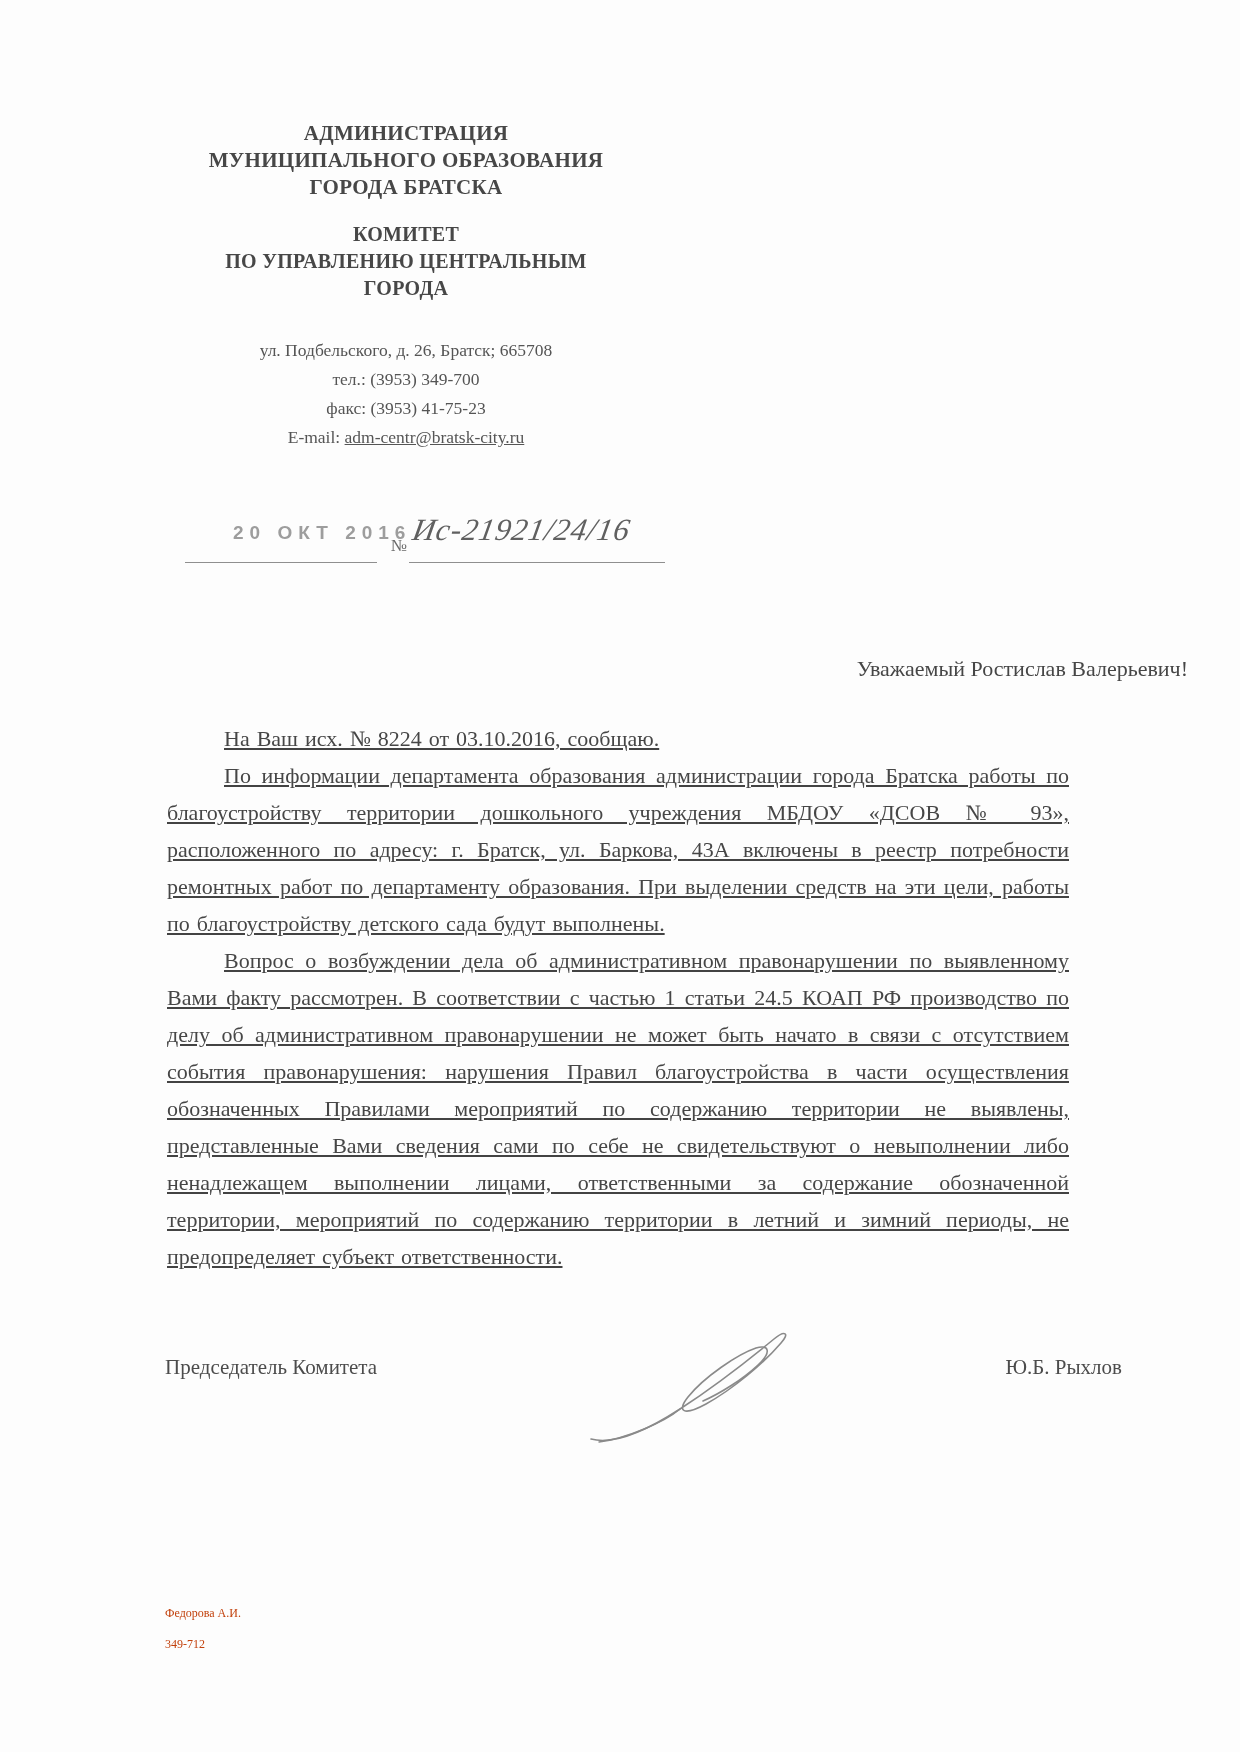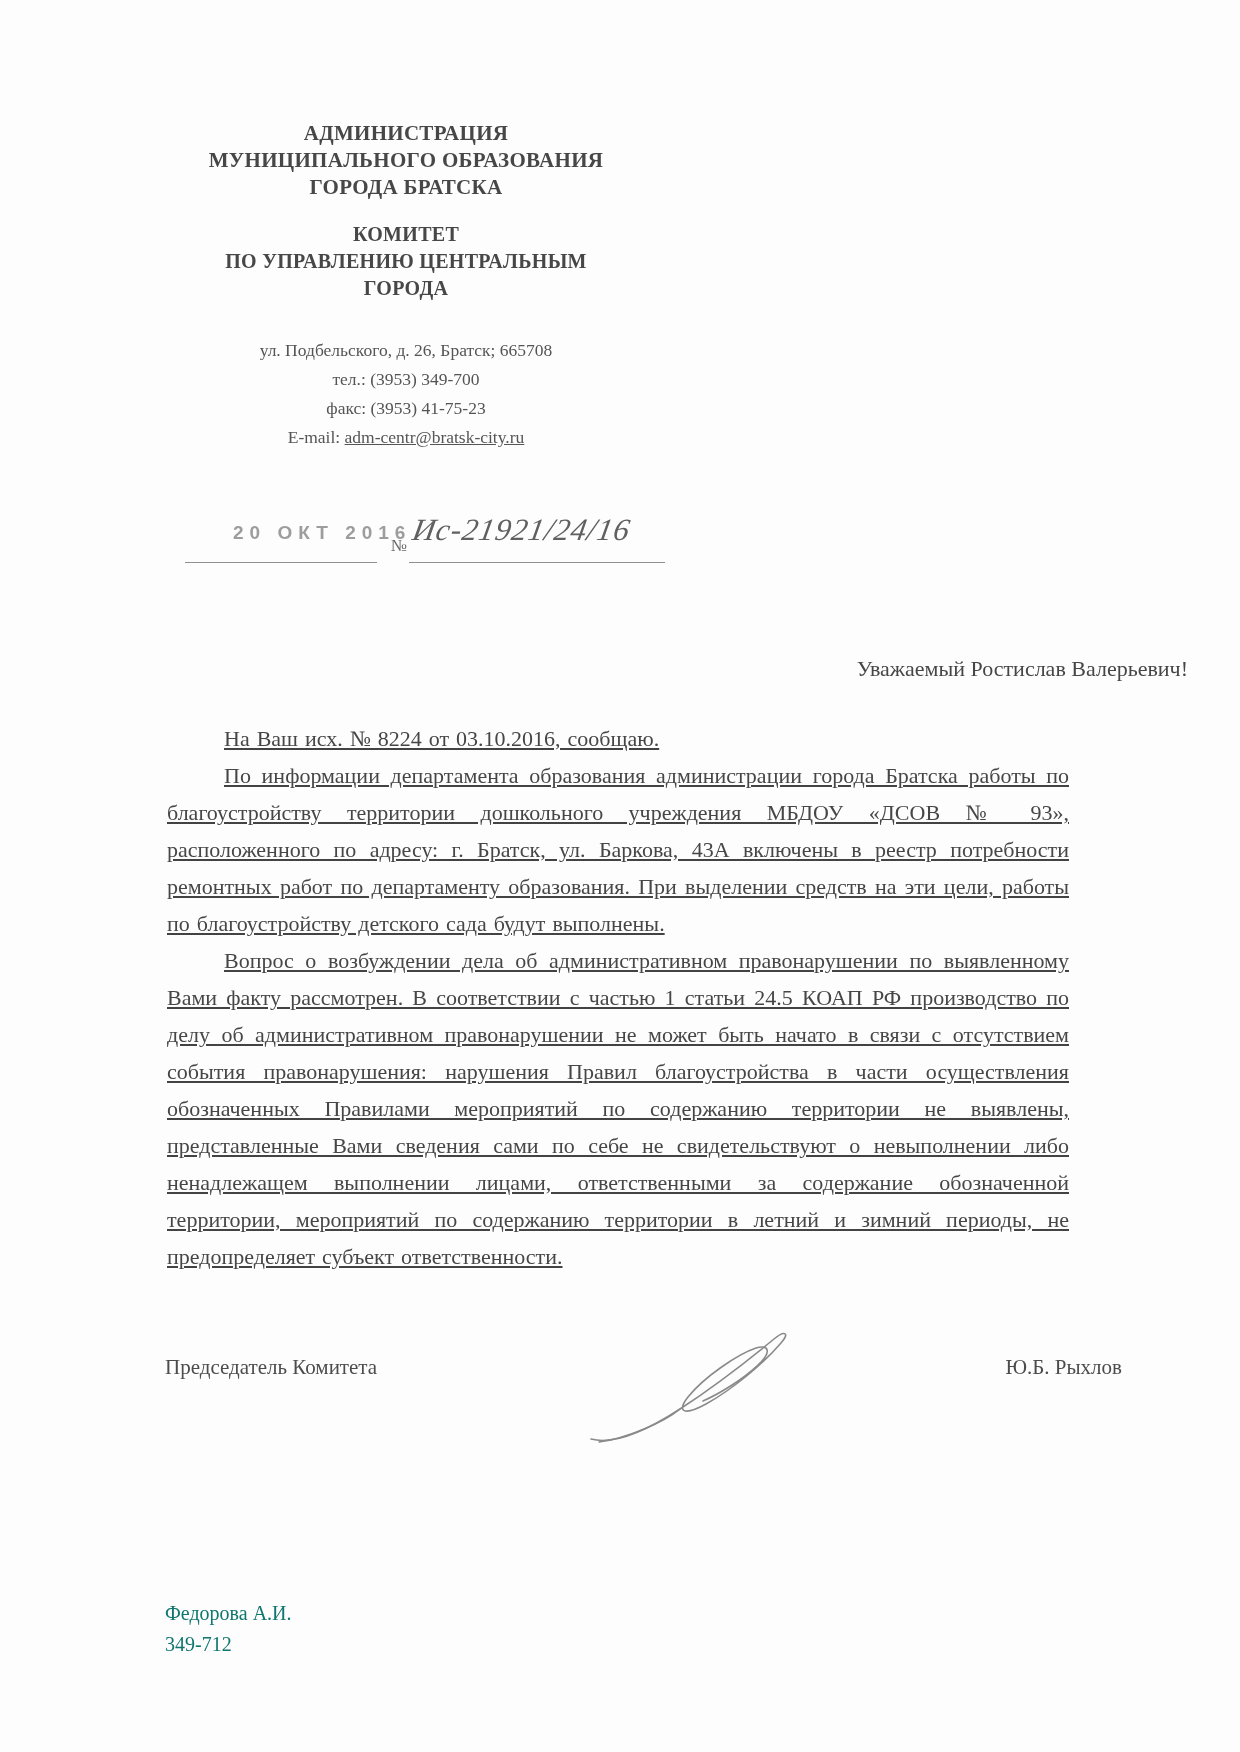--- a/index.html
+++ b/index.html
@@ -50,21 +50,21 @@
     margin:0;font-size:22px;line-height:37px;
     text-align:justify;text-align-last:left;
     text-indent:57px;color:#464646;word-spacing:1.5px;
   }
   
   .sign-row{position:absolute;left:165px;top:1345px;width:957px;height:120px;font-size:21px;color:#4c4c4c;}
   .sign-position{position:absolute;left:0;top:10px;}
   .sign-name{position:absolute;right:0;top:10px;}
   .sign-scribble{position:absolute;left:420px;top:-18px;}
   
-  .footer{position:absolute;left:165px;top:1598px;font-size:20px;line-height:31px;color:#0f766e;}
+  .footer{position:absolute;left:165px;top:1598px;font-size:12px;line-height:31px;color:#c2410c;}
 </style>
 </head>
 <body>
 
 <div class="page">
 
   <div class="letterhead">
     <div class="lh-org">
       <div>АДМИНИСТРАЦИЯ</div>
       <div>МУНИЦИПАЛЬНОГО ОБРАЗОВАНИЯ</div>

